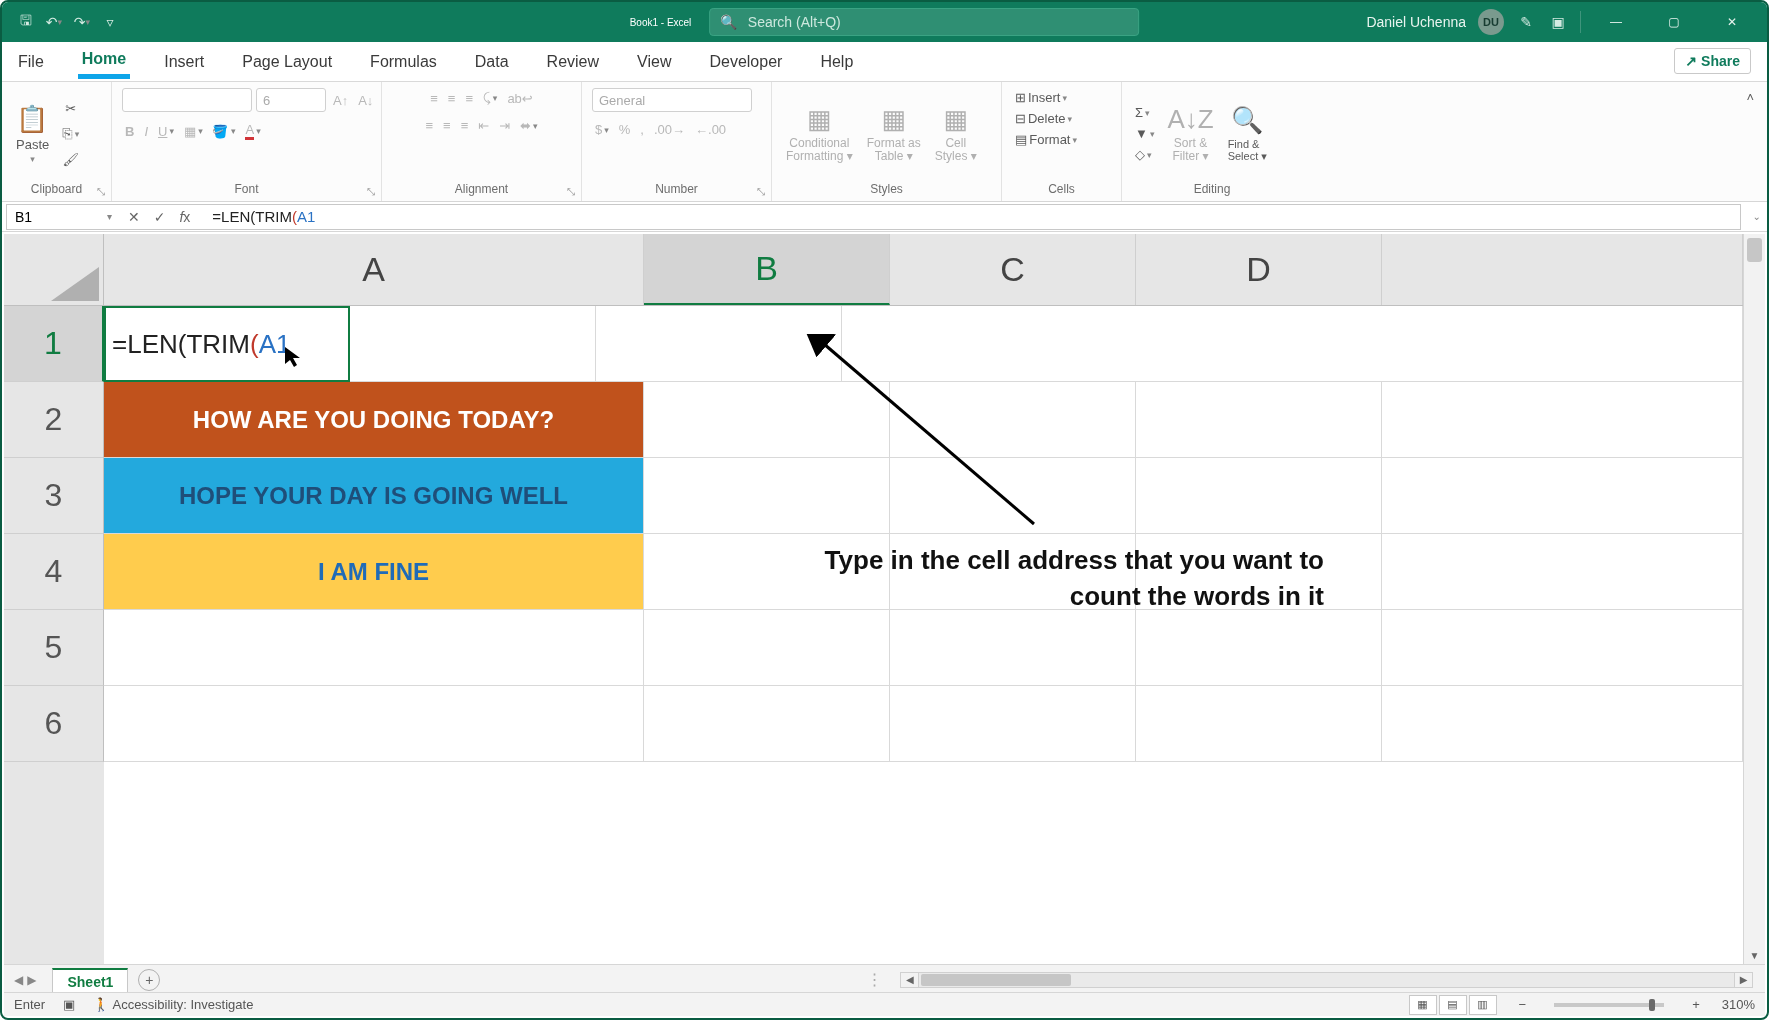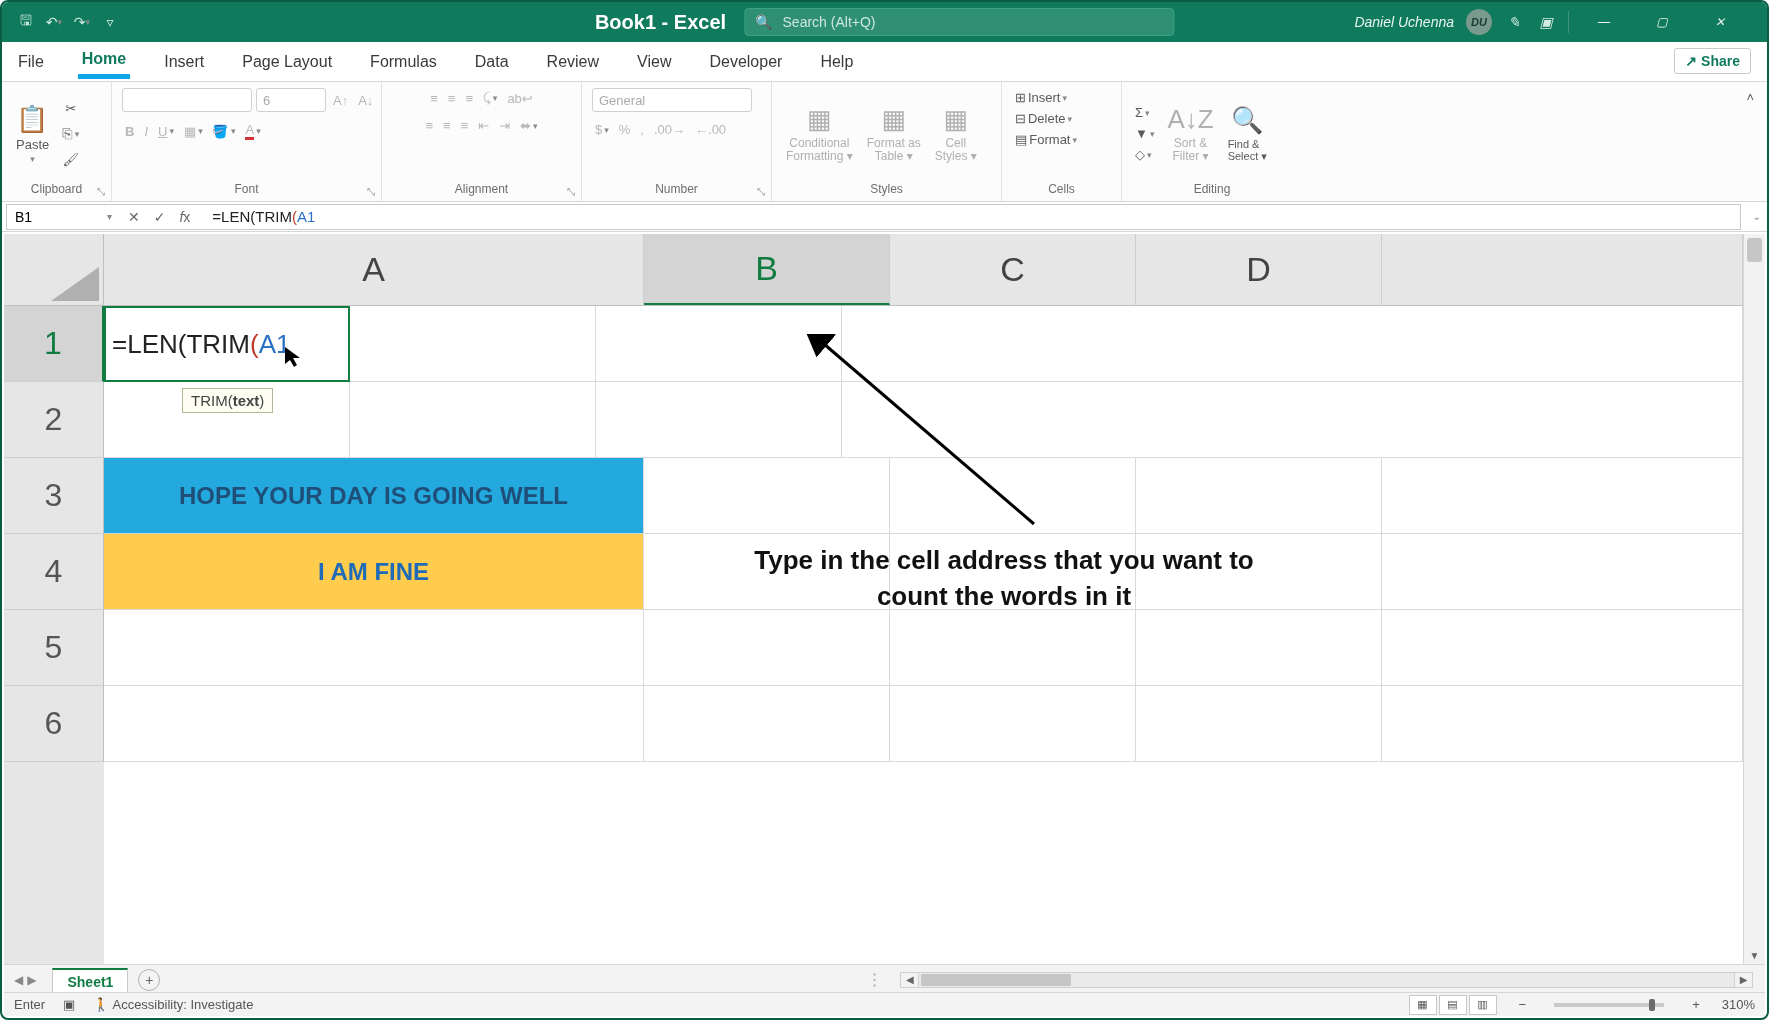--- a/index.html
+++ b/index.html
@@ -3,23 +3,23 @@
 <meta charset="utf-8">
 <style>
 * { box-sizing: border-box; margin: 0; padding: 0; font-family: "Segoe UI", Arial, sans-serif; }
 body { background: #fff; width: 1769px; height: 1020px; border: 2px solid #0a5c42; border-radius: 8px; overflow: hidden; position: relative; }
 
 
 .titlebar { height: 40px; background: #0f7b5c; display: flex; align-items: center; color: #fff; position: relative; }
 .titlebar-left { display: flex; align-items: center; gap: 8px; padding-left: 14px; }
 .tb-icon { width: 20px; height: 20px; display: inline-flex; align-items: center; justify-content: center; font-size: 14px; color: #d4ebe2; cursor: pointer; }
 .titlebar-center { position: absolute; left: 50%; transform: translateX(-50%); display: flex; align-items: center; gap: 18px; }
-.doc-title { font-size: 20px; color: #fff; font-weight: bold; }
+.doc-title { font-size: 10px; color: #fff; }
 .searchbox { background: #2f8f73; border: 1px solid #3aa383; border-radius: 4px; height: 28px; width: 430px; display: flex; align-items: center; padding: 0 10px; gap: 10px; color: #cde8de; font-size: 14px; }
-.titlebar-right { margin-left: auto; display: flex; align-items: center; gap: 12px; padding-right: 24px; font-style: italic; }
+.titlebar-right { margin-left: auto; display: flex; align-items: center; gap: 12px; padding-right: 12px; }
 .user-name { font-size: 14px; color: #e8f4ef; }
 .avatar { width: 26px; height: 26px; border-radius: 50%; background: #7a9a8e; color: #173c31; display: inline-flex; align-items: center; justify-content: center; font-size: 11px; font-weight: 600; }
 .win-btn { width: 46px; height: 40px; display: inline-flex; align-items: center; justify-content: center; color: #e8f4ef; font-size: 12px; cursor: pointer; }
 .divider-titlebar { width: 1px; height: 22px; background: rgba(255,255,255,0.2); }
 
 
 .tabs { height: 40px; background: #fff; display: flex; align-items: center; padding: 0 12px; gap: 30px; border-bottom: 1px solid #d9d9d9; position: relative; }
 .tab { font-size: 16px; color: #3a3a3a; padding: 6px 4px; cursor: pointer; text-align: center; }
 .tab.active { font-weight: 600; color: #0f7b5c; border-bottom: 5px solid #0ea5e9; }
 .share-btn { position: absolute; right: 16px; top: 6px; border: 1px solid #c9c9c9; border-radius: 3px; padding: 4px 10px; font-size: 14px; color: #0f7b5c; font-weight: 600; cursor: pointer; display: flex; align-items: center; gap: 4px; }
@@ -72,21 +72,21 @@
 .ref { color: #2a72c4; }
 .tooltip { position: absolute; top: 80px; left: 76px; background: #fffef3; border: 1px solid #b5b59a; padding: 3px 8px; font-size: 15px; color: #444; font-weight: 400; white-space: nowrap; }
 .tooltip b { font-weight: 700; }
 .vscroll { position: absolute; right: 0; top: 0; width: 22px; bottom: 0; background: #f2f2f2; border-left: 1px solid #d6d6d6; }
 .vscroll .thumb { position: absolute; top: 4px; left: 3px; right: 3px; height: 24px; background: #c6c6c6; border-radius: 3px; }
 .vscroll .arrow { position: absolute; left: 0; right: 0; height: 18px; display: flex; align-items: center; justify-content: center; font-size: 10px; color: #666; }
 .vscroll .arrow.up { top: 0; }
 .vscroll .arrow.down { bottom: 0; }
 
 
-.anno-text { position: absolute; font-size: 26px; font-weight: 700; color: #111; text-align: center; line-height: 1.4; width: 640px; }
+.anno-text { position: absolute; font-size: 26px; font-weight: 700; color: #111; text-align: right; line-height: 1.4; width: 640px; }
 .anno-arrow { position: absolute; pointer-events: none; }
 .anno-cursor { position: absolute; font-size: 20px; color: #000; }
 
 
 .sheettabs { position: absolute; left: 2px; right: 2px; bottom: 24px; height: 30px; background: #f3f3f3; border-top: 1px solid #d6d6d6; display: flex; align-items: center; }
 .st-nav { display: flex; gap: 4px; padding: 0 10px; color: #888; font-size: 12px; }
 .st-nav span { cursor: pointer; }
 .st-tab { background: #fff; border: 1px solid #c8c8c8; border-bottom: none; border-top: 2px solid #107c41; padding: 4px 14px; font-size: 14px; font-weight: 600; color: #107c41; margin-left: 6px; position: relative; top: 1px; }
 .st-add { width: 22px; height: 22px; border-radius: 50%; border: 1px solid #b0b0b0; display: inline-flex; align-items: center; justify-content: center; margin-left: 10px; font-size: 14px; color: #666; cursor: pointer; }
 .hscroll { flex: 1; margin: 0 12px; height: 16px; background: #eaeaea; border: 1px solid #d0d0d0; position: relative; }
@@ -356,20 +356,21 @@
           <svg width="18" height="22">
               <path d="M1 1 L1 18 L6 14 L10 21 L13 19 L9 12 L16 12 Z" fill="#000"></path>
             </svg>
         </span>
       </div>
       <div class="cell" style="width:246px"></div>
       <div class="cell" style="width:246px"></div>
       <div class="cell" style="flex:1"></div>
     </div>
     <div class="row">
+      <div class="cell a2" style="width:540px">HOW ARE YOU DOING TODAY?</div>
       <div class="cell" style="width:246px"></div>
       <div class="cell" style="width:246px"></div>
       <div class="cell" style="width:246px"></div>
       <div class="cell" style="flex:1"></div>
     </div>
     <div class="row">
       <div class="cell a4" style="width:540px">HOPE YOUR DAY IS GOING WELL</div>
       <div class="cell" style="width:246px"></div>
       <div class="cell" style="width:246px"></div>
       <div class="cell" style="width:246px"></div>

